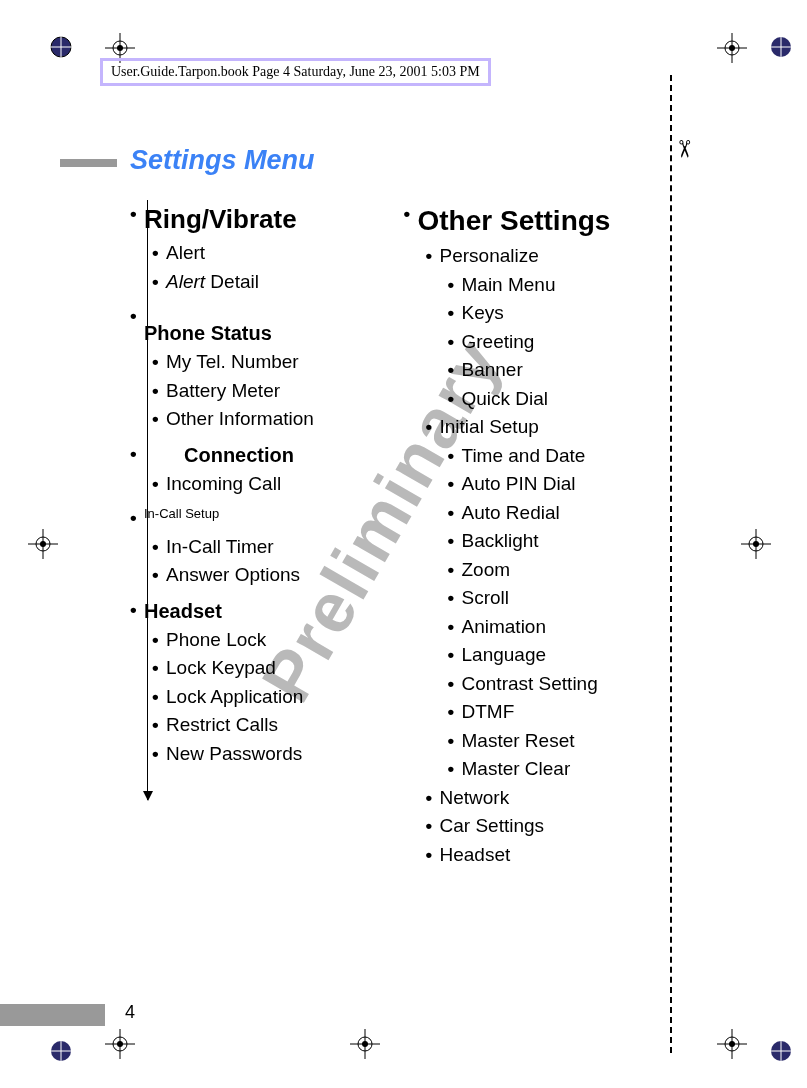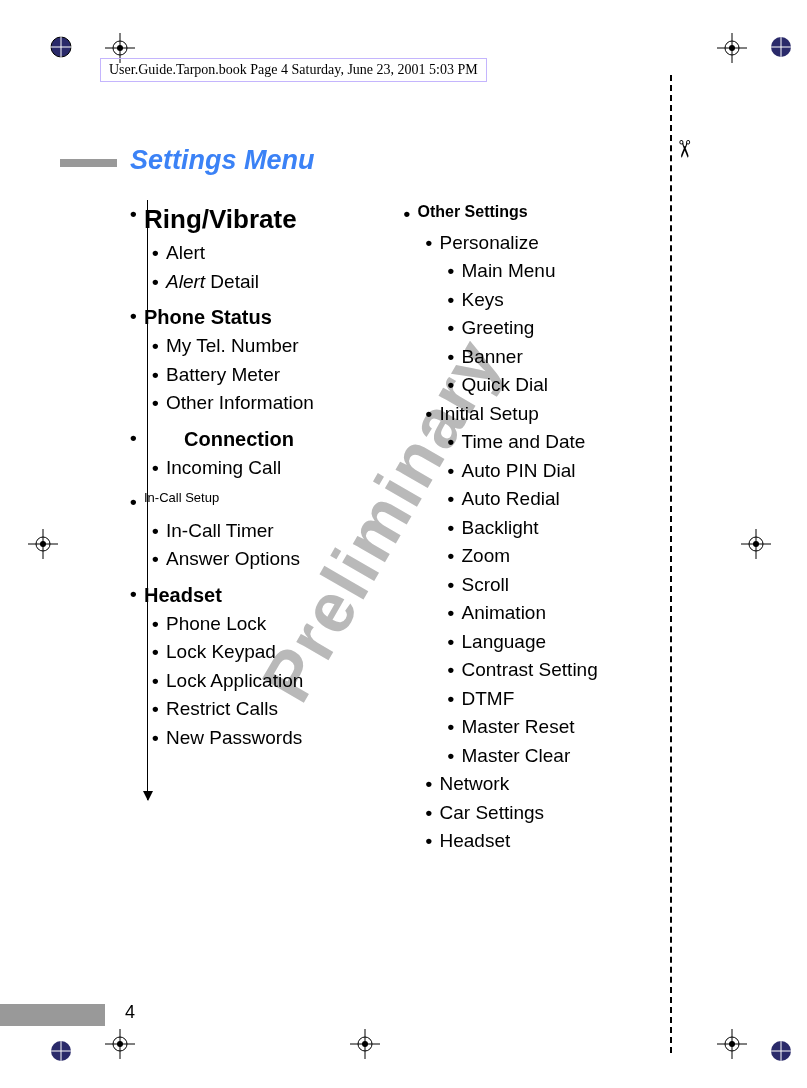--- a/index.html
+++ b/index.html
@@ -24,21 +24,21 @@
     width: 30px;
     height: 30px;
   }
   .cross-mark svg { width: 30px; height: 30px; display: block; }
 
   .header-line {
     position: absolute;
     top: 58px;
     left: 100px;
     font-size: 14px;
-    border: 1px solid #c4b5fd;
+    border: 3px solid #c4b5fd;
     padding: 3px 8px;
     font-family: "Times New Roman", serif;
   }
 
   
   .cut-line {
     position: absolute;
     right: 135px;
     top: 75px;
     bottom: 35px;
@@ -263,21 +263,21 @@
         <div class="item lvl2">
           <span class="bullet">•</span>
           <span class="label">Alert</span>
         </div>
         <div class="item lvl2">
           <span class="bullet">•</span>
           <span class="label"><span class="italic">Alert</span> Detail</span>
         </div>
         <div class="item lvl1">
           <span class="bullet">•</span>
-          <span class="label" style="font-weight: bold; font-size: 20px;">Phone Status</span>
+          <span class="label" style="font-weight: bold; font-size: 20px; margin-top: 16px;">Phone Status</span>
         </div>
         <div class="item lvl2">
           <span class="bullet">•</span>
           <span class="label">My Tel. Number</span>
         </div>
         <div class="item lvl2">
           <span class="bullet">•</span>
           <span class="label">Battery Meter</span>
         </div>
         <div class="item lvl2">
@@ -325,21 +325,21 @@
           <span class="label">Restrict Calls</span>
         </div>
         <div class="item lvl2">
           <span class="bullet">•</span>
           <span class="label">New Passwords</span>
         </div>
       </div>
     <div class="col" id="right-col">
         <div class="item lvl1">
           <span class="bullet">•</span>
-          <span class="label" style="font-weight: bold; font-size: 16px;">Other Settings</span>
+          <span class="label" style="font-weight: bold; font-size: 28px;">Other Settings</span>
         </div>
         <div class="item lvl2">
           <span class="bullet">•</span>
           <span class="label">Personalize</span>
         </div>
         <div class="item lvl3">
           <span class="bullet">•</span>
           <span class="label">Main Menu</span>
         </div>
         <div class="item lvl3">

